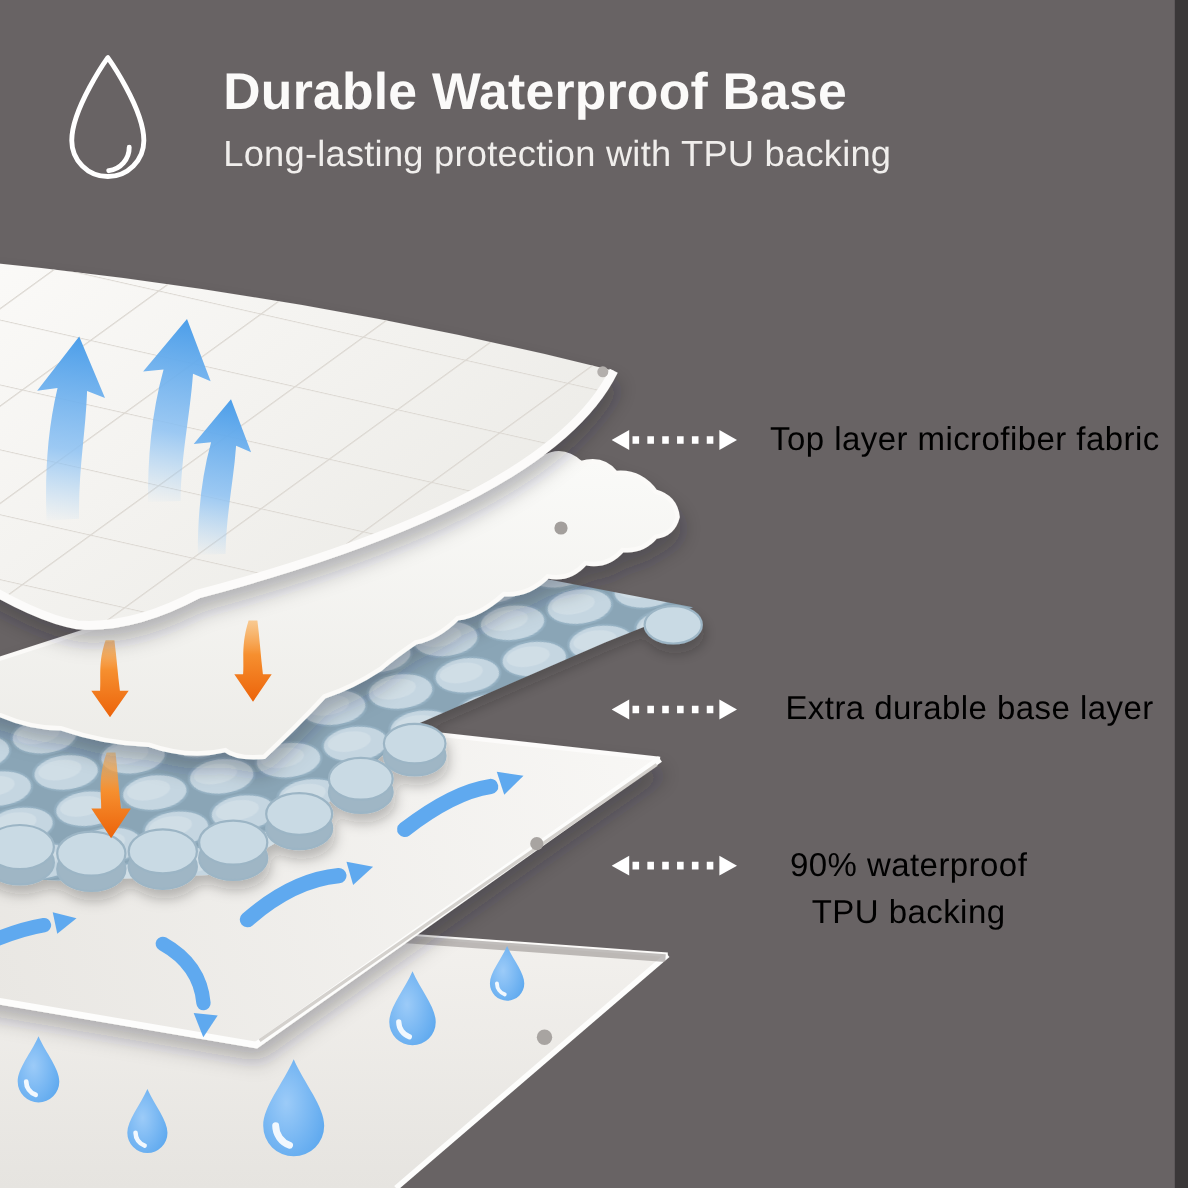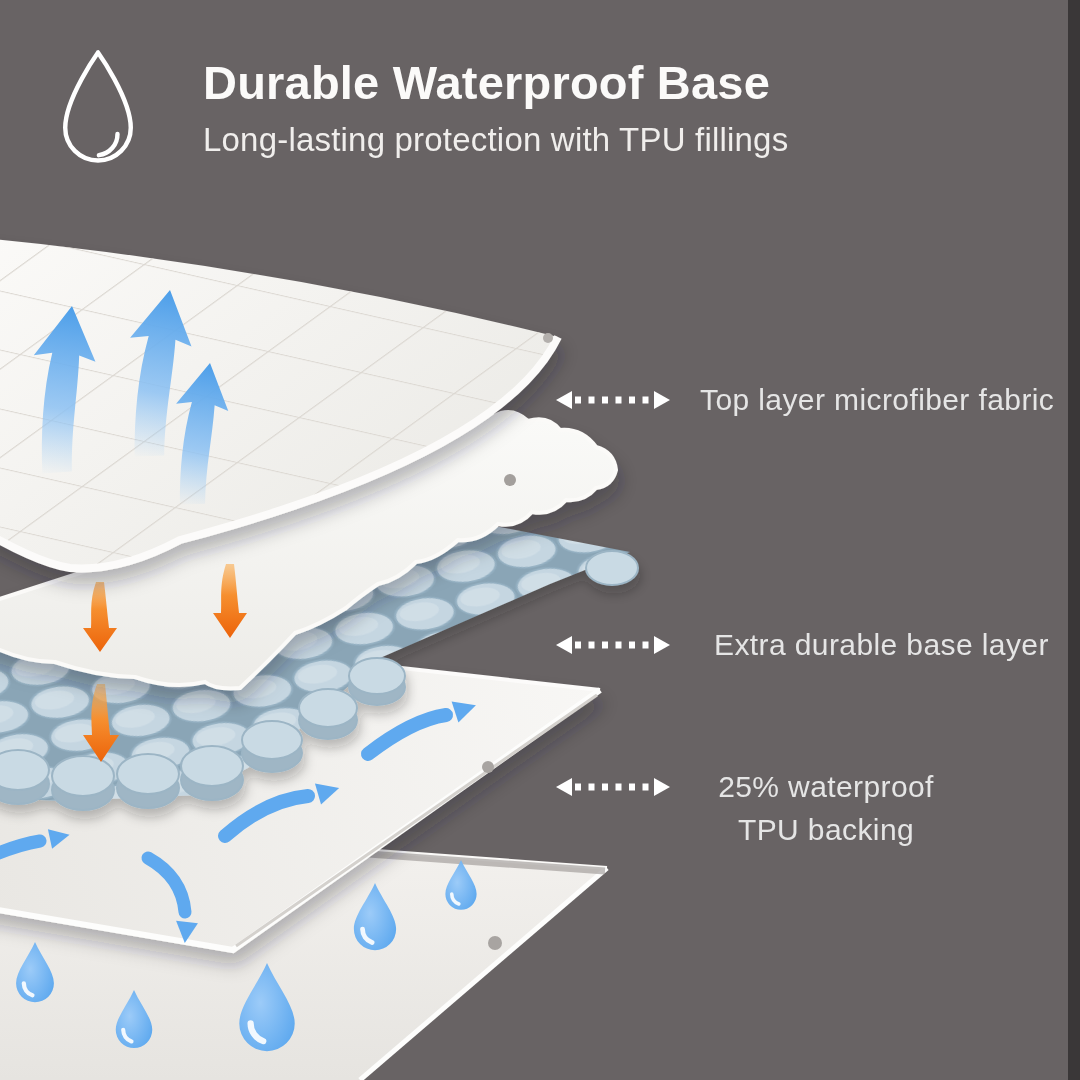--- a/index.html
+++ b/index.html
@@ -17,21 +17,21 @@
     margin:0;font-size:47px;line-height:54px;font-weight:700;color:#fbfaf9;letter-spacing:.2px;
   }
   .title-block p{
     margin:10px 0 0 0;font-size:33px;line-height:40px;font-weight:400;color:#f0eeec;letter-spacing:.2px;
   }
   .callout{
     position:absolute;left:556px;display:flex;align-items:center;gap:30px;color:#f6f4f2;
   }
   .callout .dotted-arrow{width:114px;height:22px;flex:0 0 auto;}
   .callout-label{
-    font-size:30px;line-height:40px;letter-spacing:.4px;white-space:nowrap;color:#e5e5e5;
+    font-size:30px;line-height:40px;letter-spacing:.4px;white-space:nowrap;color:#000000;
   }
   .callout.two-line{align-items:flex-start;gap:16px;}
   .callout.two-line .dotted-arrow{margin-top:11px;}
   .callout.two-line .callout-label{
     width:280px;text-align:center;white-space:pre-line;line-height:43px;
   }
 </style>
 </head>
 <body>
 
@@ -213,21 +213,21 @@
     </g>
   </svg>
 
   <header class="header">
     <svg class="drop-icon" viewBox="0 0 100 140" aria-hidden="true">
       <path d="M50 5 C50 5 13 57 13 90 A37 37 0 0 0 87 90 C87 57 50 5 50 5 Z" fill="none" stroke="#ffffff" stroke-width="5" stroke-linejoin="round"></path>
       <path d="M72 97 A24 24 0 0 1 51 121" fill="none" stroke="#ffffff" stroke-width="5" stroke-linecap="round"></path>
     </svg>
     <div class="title-block">
       <h1>Durable Waterproof Base</h1>
-      <p>Long-lasting protection with TPU fillings</p>
+      <p>Long-lasting protection with TPU backing</p>
     </div>
   </header>
 
   <div class="callout" style="top:378px;height:44px;">
     <svg class="dotted-arrow" viewBox="0 0 114 22" aria-hidden="true">
       <polygon points="0,11 16,2 16,20" fill="#ffffff"></polygon>
       <polygon points="114,11 98,2 98,20" fill="#ffffff"></polygon>
       <line x1="19" y1="11" x2="96" y2="11" stroke="#ffffff" stroke-width="7" stroke-dasharray="6 7.5"></line>
     </svg>
     <span class="callout-label">Top layer microfiber fabric</span>
@@ -242,17 +242,17 @@
     </svg>
     <span class="callout-label">Extra durable base layer</span>
   </div>
 
   <div class="callout two-line" style="top:765px;">
     <svg class="dotted-arrow" viewBox="0 0 114 22" aria-hidden="true">
       <polygon points="0,11 16,2 16,20" fill="#ffffff"></polygon>
       <polygon points="114,11 98,2 98,20" fill="#ffffff"></polygon>
       <line x1="19" y1="11" x2="96" y2="11" stroke="#ffffff" stroke-width="7" stroke-dasharray="6 7.5"></line>
     </svg>
-    <span class="callout-label">25% waterproof
+    <span class="callout-label">90% waterproof
 TPU backing</span>
   </div>
 
 </div>
 
 </body></html>

